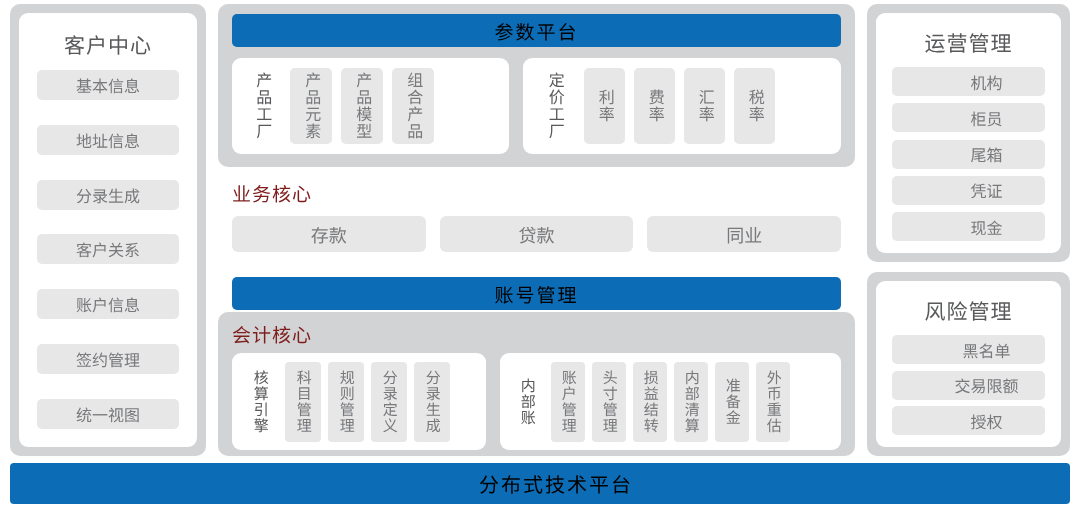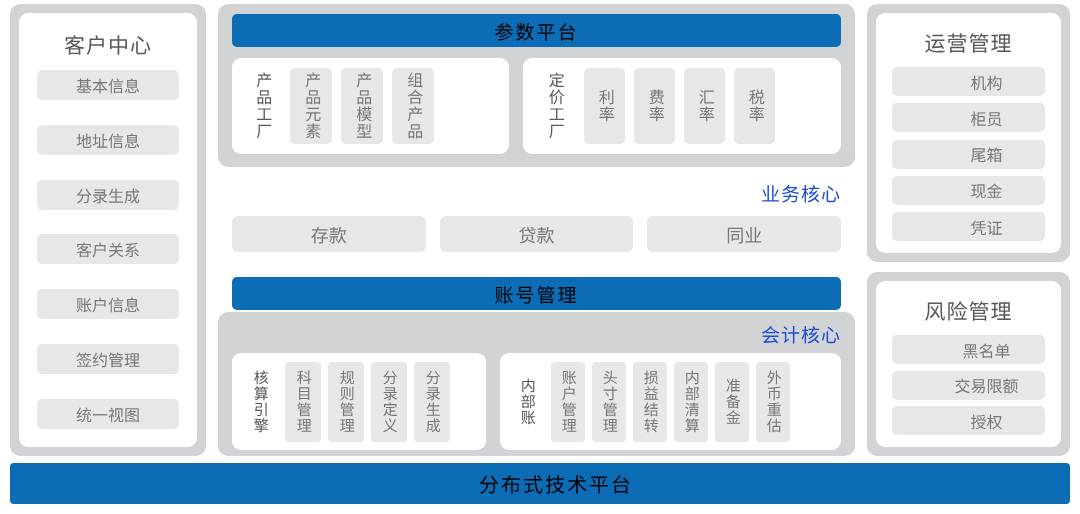--- a/index.html
+++ b/index.html
@@ -74,22 +74,22 @@
   }
 
   
   .panel-title {
     text-align: center;
     color: #58595b;
     font-size: 21px;
     letter-spacing: 1px;
   }
   .section-title {
-    text-align: right;
-    color: #1d4ed8;
+    text-align: left;
+    color: #7f1d1d;
     font-size: 19px;
     letter-spacing: 1px;
   }
 
   
   #left-shell {
     left: 10px;  top: 4px;  width: 196px; height: 452px;
     padding: 9px;
   }
   #left-card {
@@ -311,22 +311,22 @@
     </div>
   </div>
 
   <div class="shell" id="ops-shell">
     <div class="card right-card">
       <div class="panel-title">运营管理</div>
       <div class="right-items">
         <div class="chip">机构</div>
         <div class="chip">柜员</div>
         <div class="chip">尾箱</div>
+        <div class="chip">凭证</div>
         <div class="chip">现金</div>
-        <div class="chip">凭证</div>
       </div>
     </div>
   </div>
 
   <div class="shell" id="risk-shell">
     <div class="card right-card">
       <div class="panel-title">风险管理</div>
       <div class="right-items">
         <div class="chip">黑名单</div>
         <div class="chip">交易限额</div>

